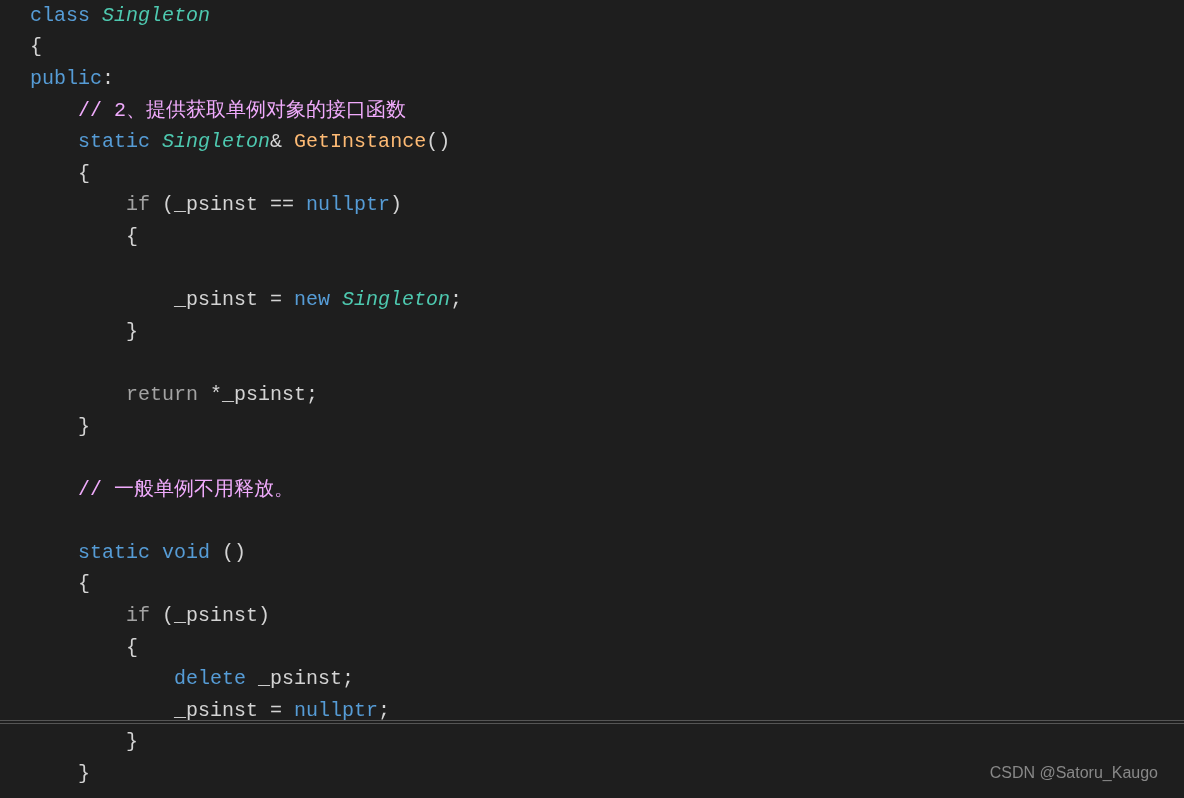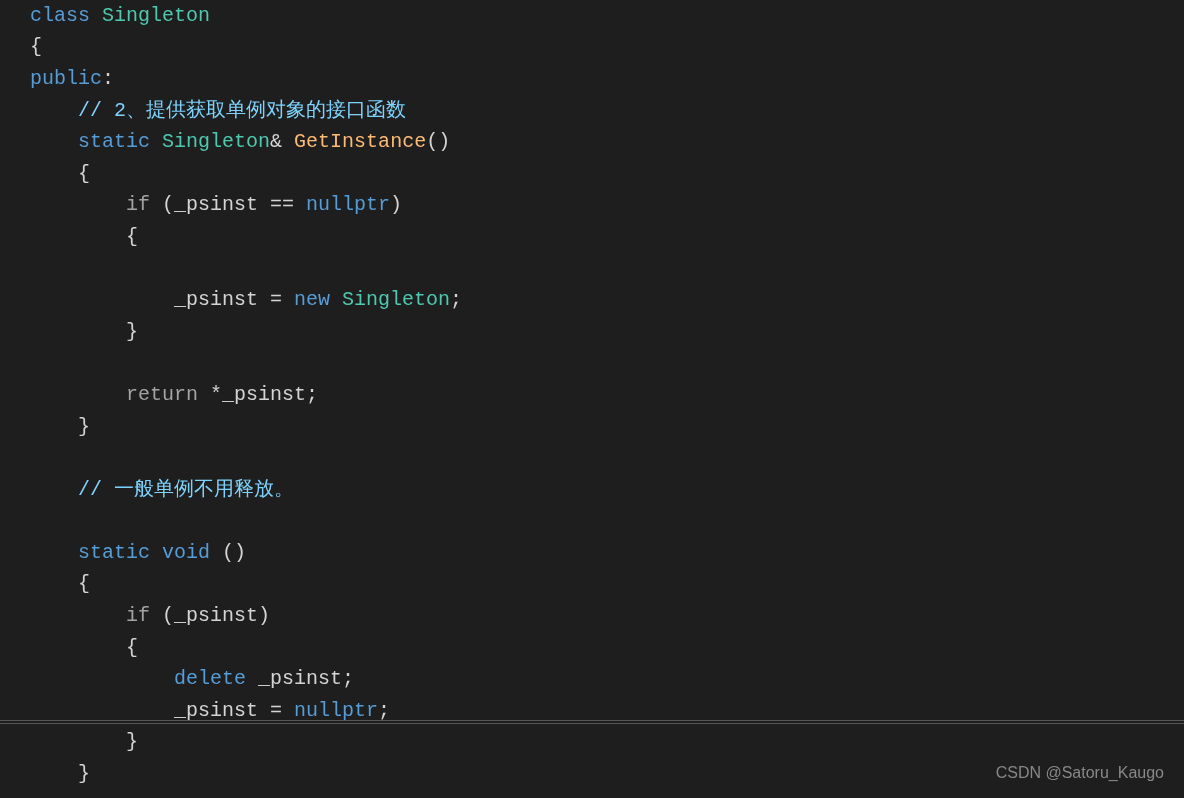--- a/index.html
+++ b/index.html
@@ -23,30 +23,30 @@
       padding: 0 0 0 30px;
       position: relative;
     }
     .line {
       white-space: pre;
       height: 31.6px;
       display: flex;
       align-items: center;
     }
     .kw-blue { color: #569cd6; }
-    .kw-teal { color: #4ec9b0; }
-    .kw-green { color: #7dd3fc; }
+    .kw-teal { color: #4ec9b0; font-style: italic; }
+    .kw-green { color: #f0abfc; }
     .kw-yellow { color: #fdba74; }
     .kw-purple { color: #a3a3a3; }
     .kw-white { color: #d4d4d4; }
     .brace { color: #d4d4d4; }
     .watermark {
       position: absolute;
       bottom: 12px;
-      right: 20px;
+      right: 26px;
       color: #888;
       font-size: 16px;
       font-family: sans-serif;
     }
     .hr-line {
       position: absolute;
       left: 0;
       right: 0;
       height: 1px;
       background-color: #555;

